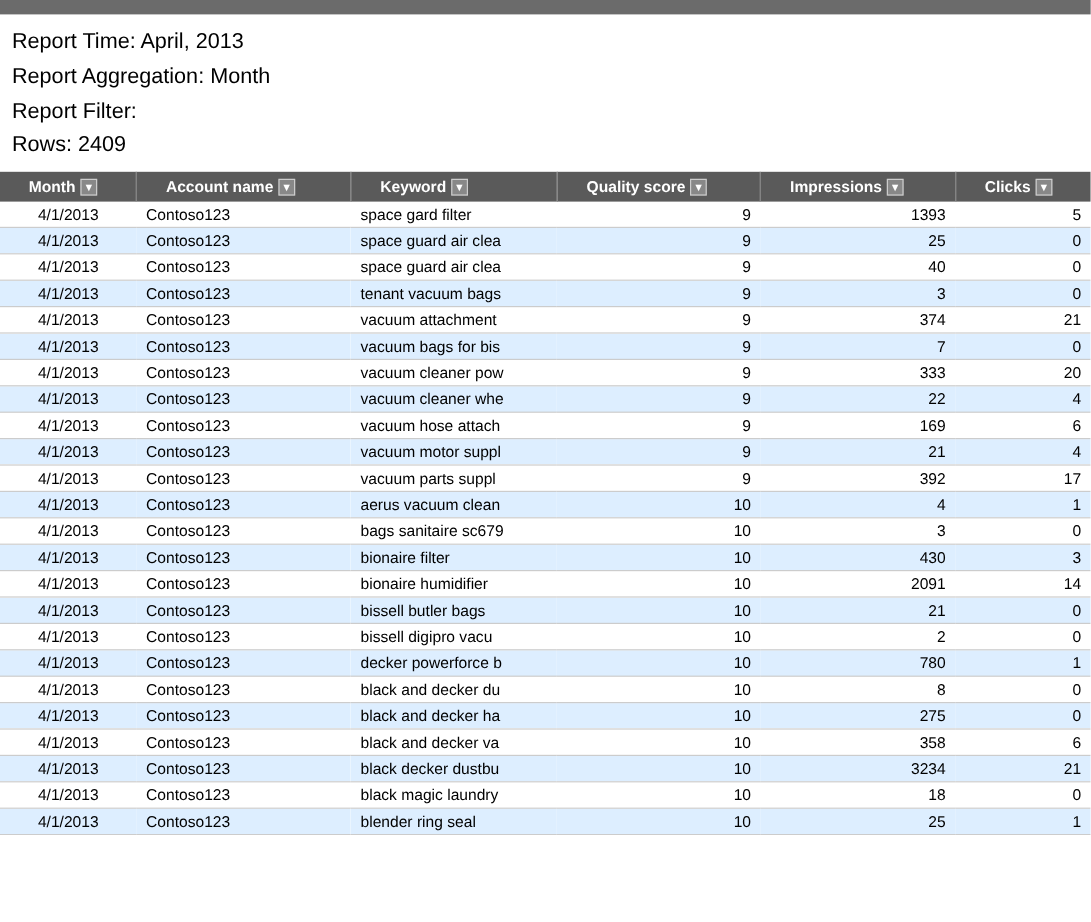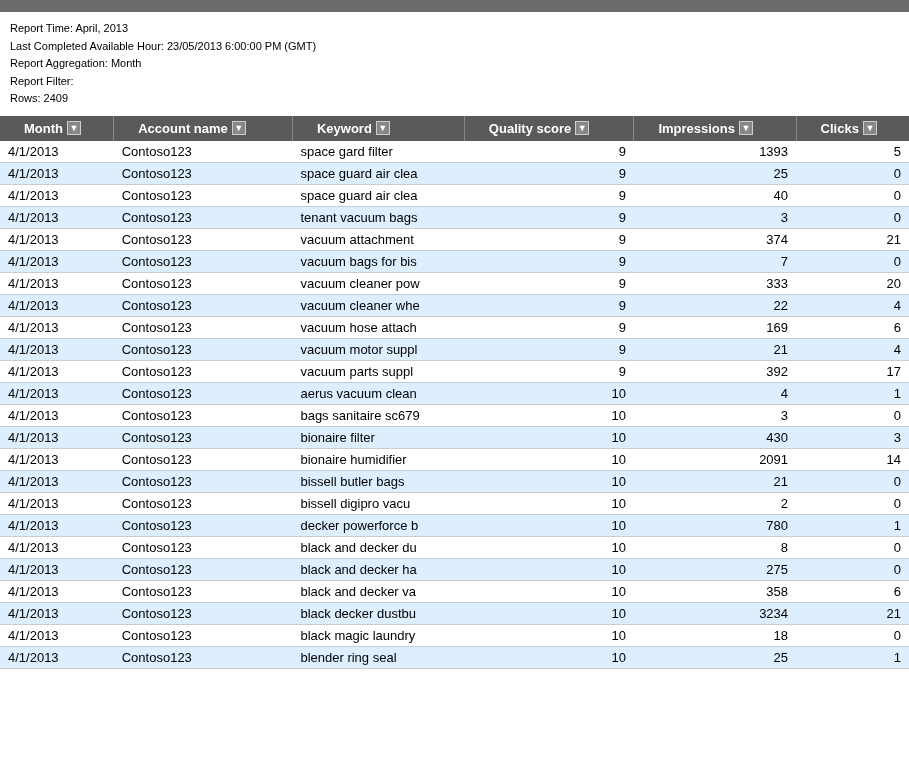--- a/index.html
+++ b/index.html
@@ -9,21 +9,21 @@
       background: #6b6b6b;
       color: #fff;
       padding: 6px 10px;
       font-weight: bold;
       font-size: 14px;
     }
 
     .report-meta {
       padding: 8px 10px;
       line-height: 1.6;
-      font-size: 11px;
+      font-size: 18px;
     }
 
     .report-meta p { margin: 0; }
 
     .table-container {
       overflow-x: auto;
     }
 
     table {
       width: 100%;
@@ -78,33 +78,32 @@
       overflow: hidden;
       text-overflow: ellipsis;
       max-width: 160px;
     }
 
     tbody td.num {
       text-align: right;
     }
 
     tbody td.date {
-      text-align: left;
+      text-align: center;
     }
   </style>
 </head>
 <body>
 
 <div class="report-title-bar">
   <span></span>
 </div>
 
 <div class="report-meta" id="meta-container">
     <p>Report Time: April, 2013</p>
-    <p>Last Completed Available Hour: 23/05/2013 6:00:00 PM (GMT)</p>
     <p>Report Aggregation: Month</p>
     <p>Report Filter:</p>
     <p>Rows: 2409</p>
   </div>
 
 <div class="table-container">
   <table>
     <thead>
       <tr id="header-row">
           <th>

